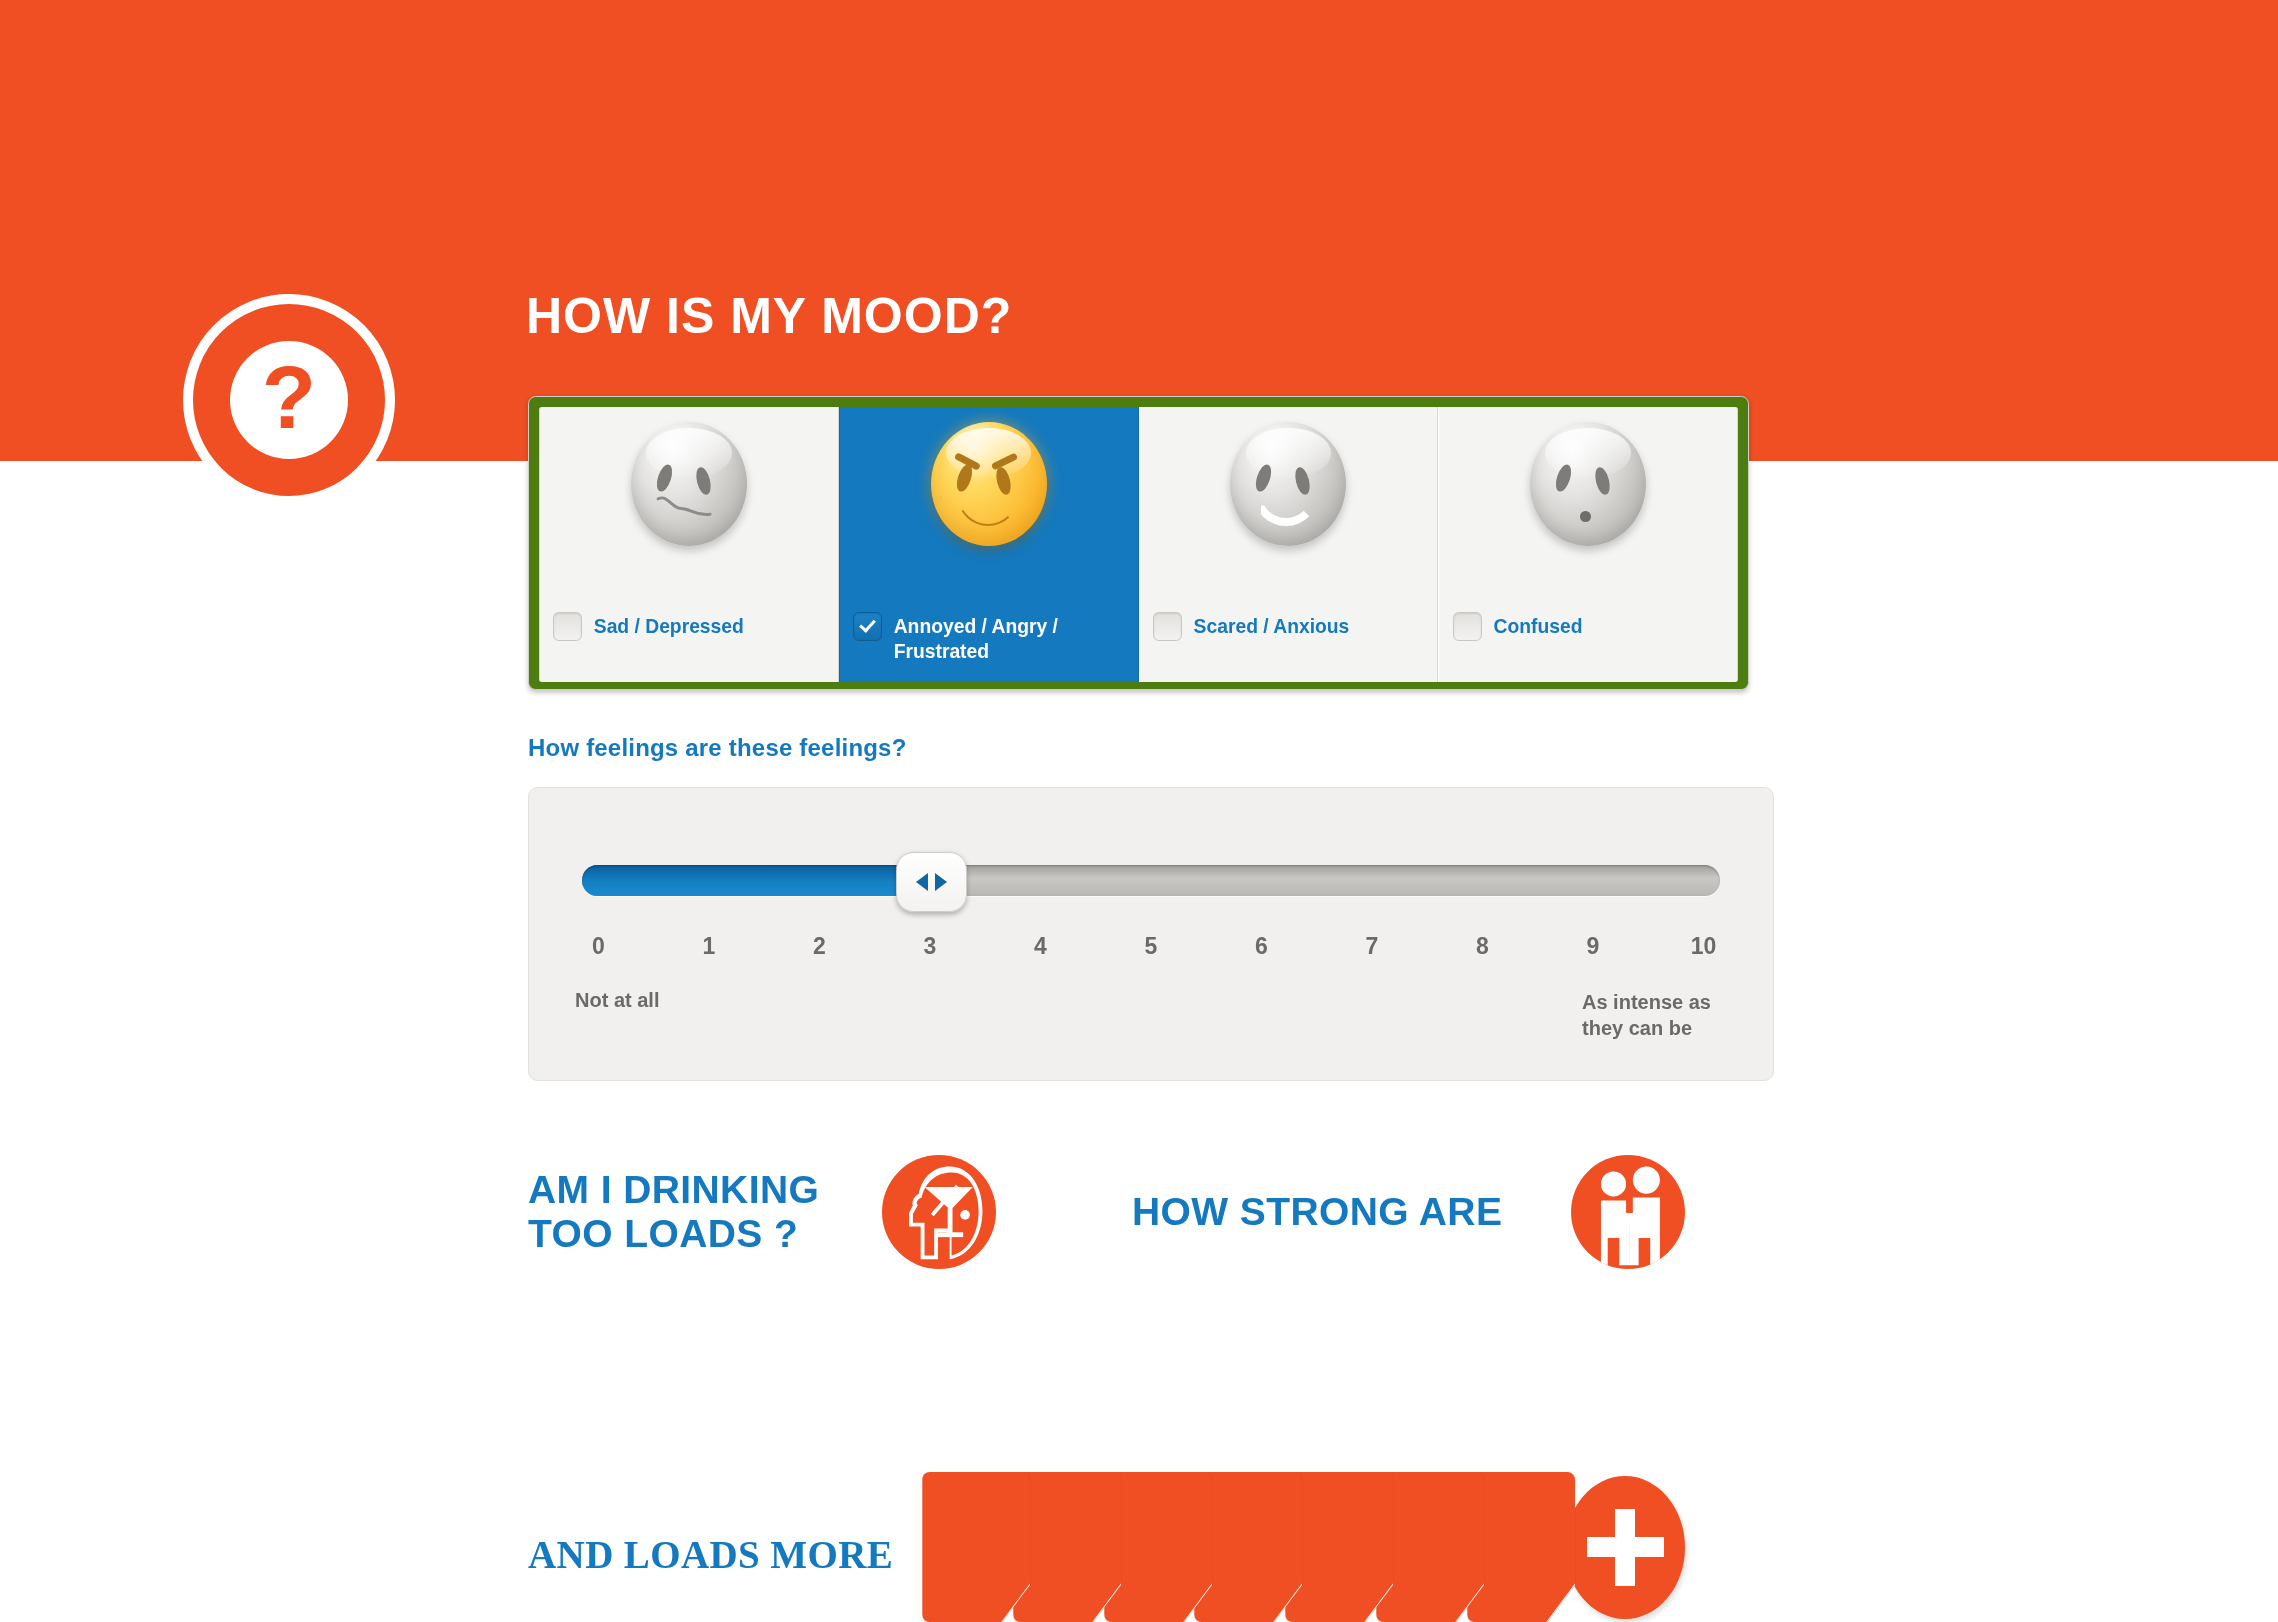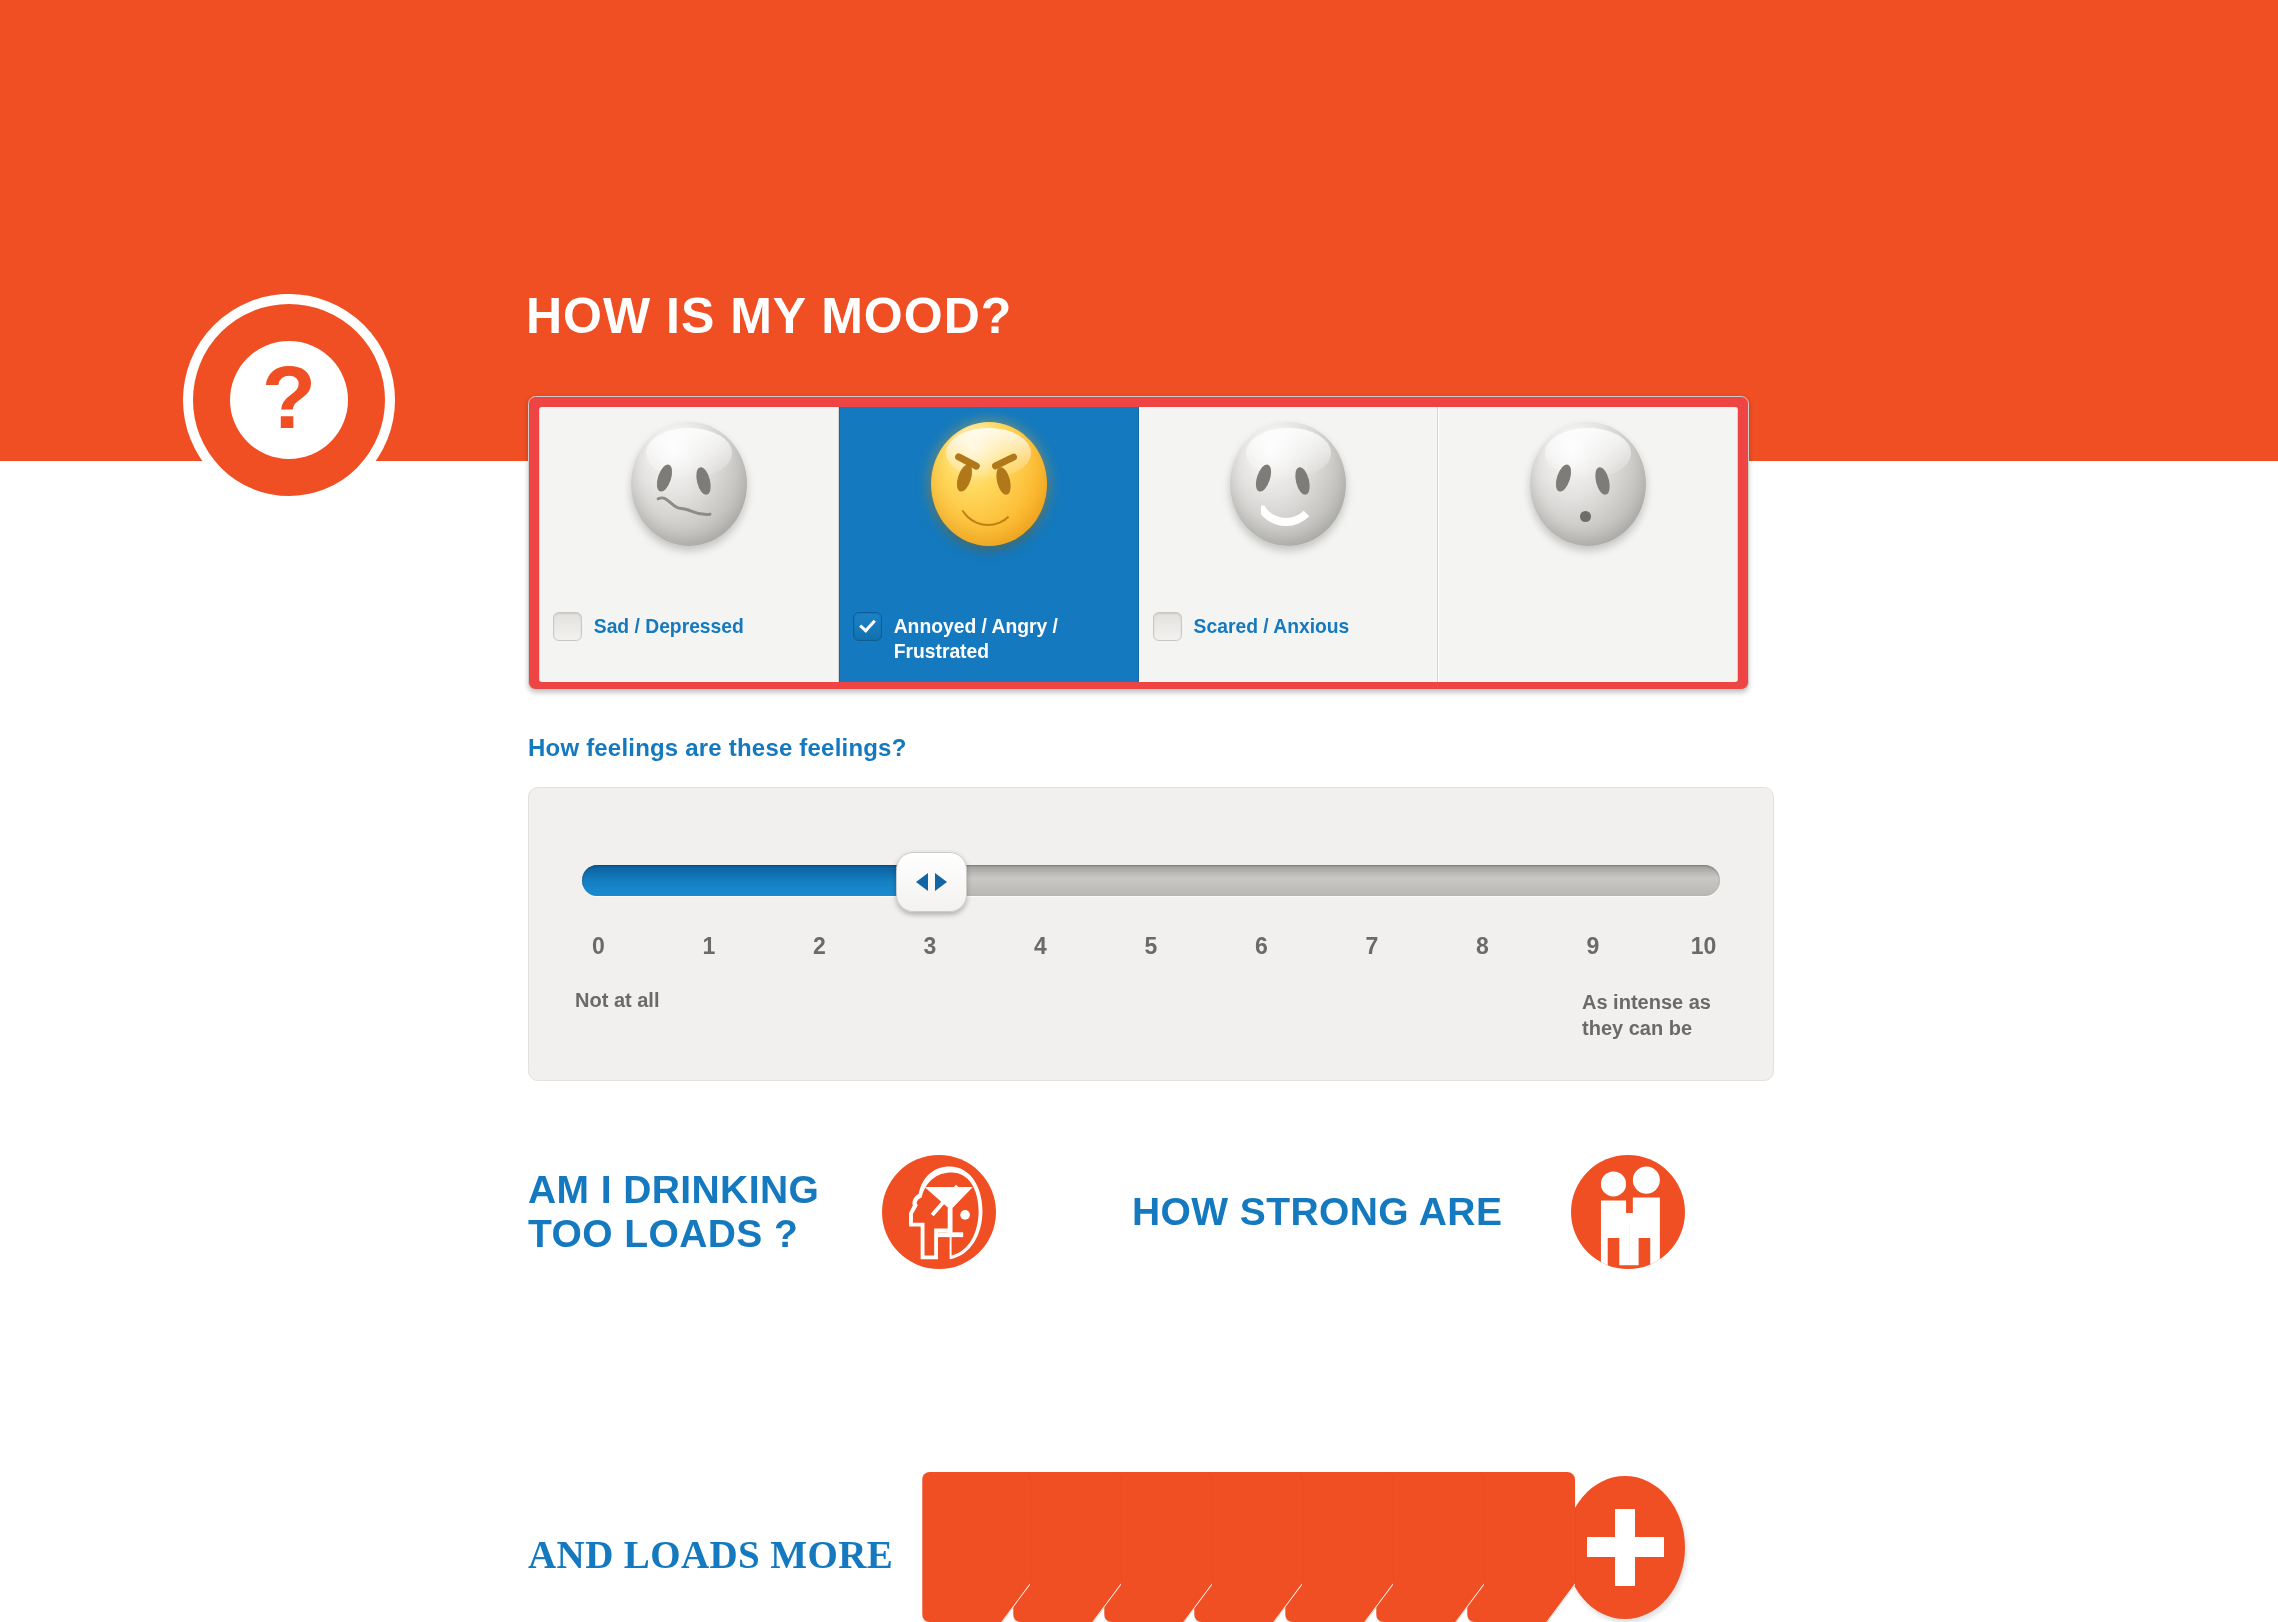--- a/index.html
+++ b/index.html
@@ -45,21 +45,21 @@
     color:#ffffff; font-size:50px; font-weight:bold;
     letter-spacing:1px;
     font-family:"Liberation Sans", sans-serif;
     z-index:6;
   }
 
   
   .mood-panel {
     position:absolute; left:528px; top:396px;
     width:1221px; height:294px;
-    background:#ef4444;
+    background:#4d7c0f;
     border:1px solid #cfcdc9;
     border-radius:7.7px;
     box-shadow:0 2.9px 5.8px rgba(0,0,0,0.22);
     padding:9.7px;
     display:flex;
     z-index:7;
   }
   .mood-card {
     position:relative;
     width:300px; height:275px;
@@ -312,20 +312,24 @@
   </div>
 
   <div class="mood-card">
     <div class="face-wrap">
       <div class="face">
         <div class="gloss"></div>
         <div class="eye l"></div>
           <div class="eye r"></div>
         <div class="mouth-dot"></div>
       </div>
+    </div>
+    <div class="card-foot">
+      <div class="chk"></div>
+      <div class="card-label">Confused</div>
     </div>
   </div>
 
 </div>
 
 <div class="intensity-q">How feelings are these feelings?</div>
 
 <div class="slider-panel">
   <div class="track-wrap">
     <div class="track"></div>

